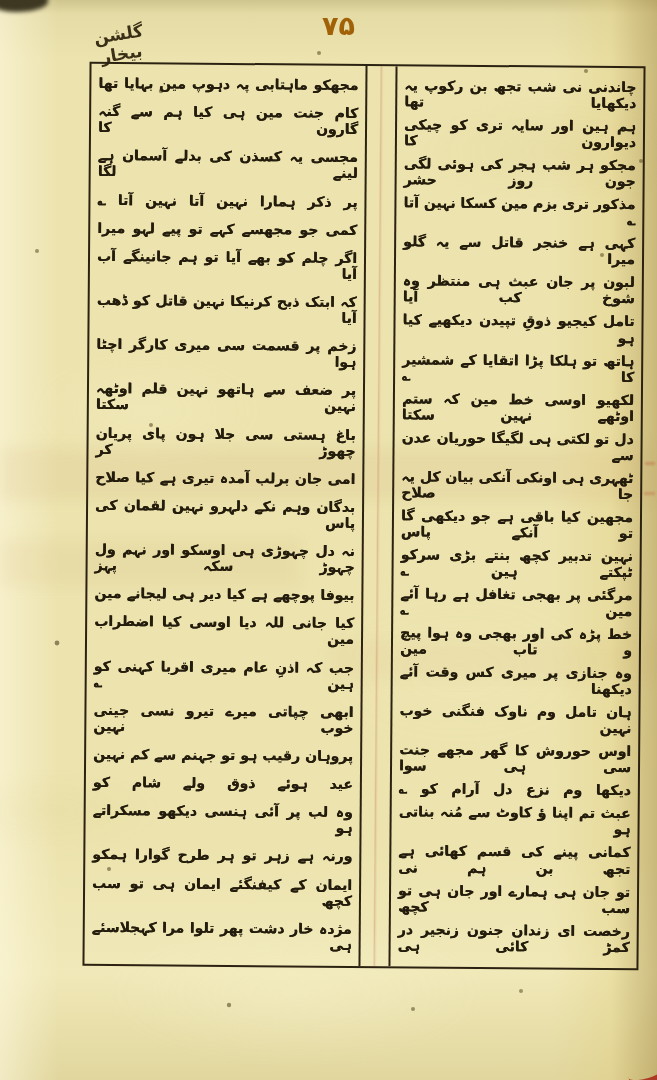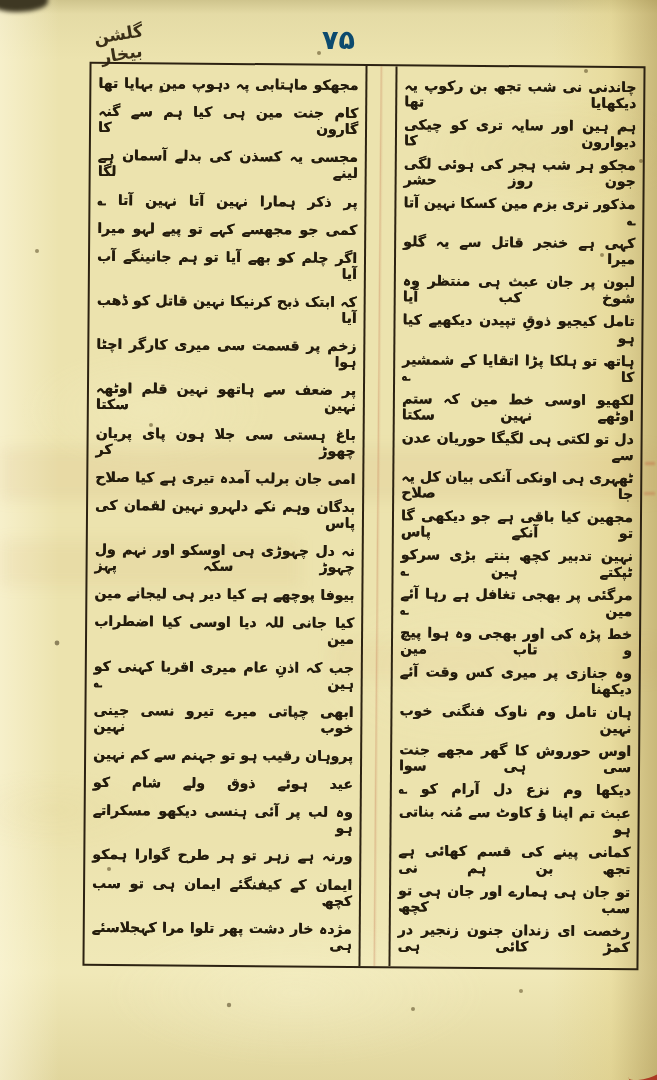--- a/index.html
+++ b/index.html
@@ -46,22 +46,22 @@
     transform:rotate(-18deg);opacity:.9;}
   .red-dash1{position:absolute;left:645px;top:462px;width:10px;height:3px;
     background:rgba(190,80,50,0.35);filter:blur(1px);}
   .red-dash2{position:absolute;left:644px;top:492px;width:11px;height:3px;
     background:rgba(190,80,50,0.30);filter:blur(1px);}
 
   
   .running-header{position:absolute;left:78px;top:24px;width:84px;
     font-size:17px;font-weight:700;color:#3a2f17;direction:rtl;
     transform:rotate(-9deg);text-align:center;}
-  .page-number{position:absolute;left:322px;top:24px;
-    font-size:27px;font-weight:700;color:#0c4a6e;letter-spacing:5px;}
+  .page-number{position:absolute;left:322px;top:10px;
+    font-size:27px;font-weight:700;color:#a16207;letter-spacing:5px;}
 
   
   .frame{position:absolute;left:86px;top:64px;width:552px;height:900px;
     border:2.5px solid #2c2212;transform:rotate(0.45deg);
     display:flex;direction:rtl;overflow:hidden;}
   .gutter{width:28px;flex:0 0 28px;border-left:2px solid #2c2212;border-right:2px solid #2c2212;
     background:linear-gradient(90deg,transparent 44%,rgba(186,92,58,0.28) 49%,rgba(186,92,58,0.10) 53%,transparent 58%);}
   .col{display:flex;flex-direction:column;justify-content:space-between;
     padding:11px 7px 13px 7px;overflow:hidden;}
   .col-right{flex:0 0 232px;}

